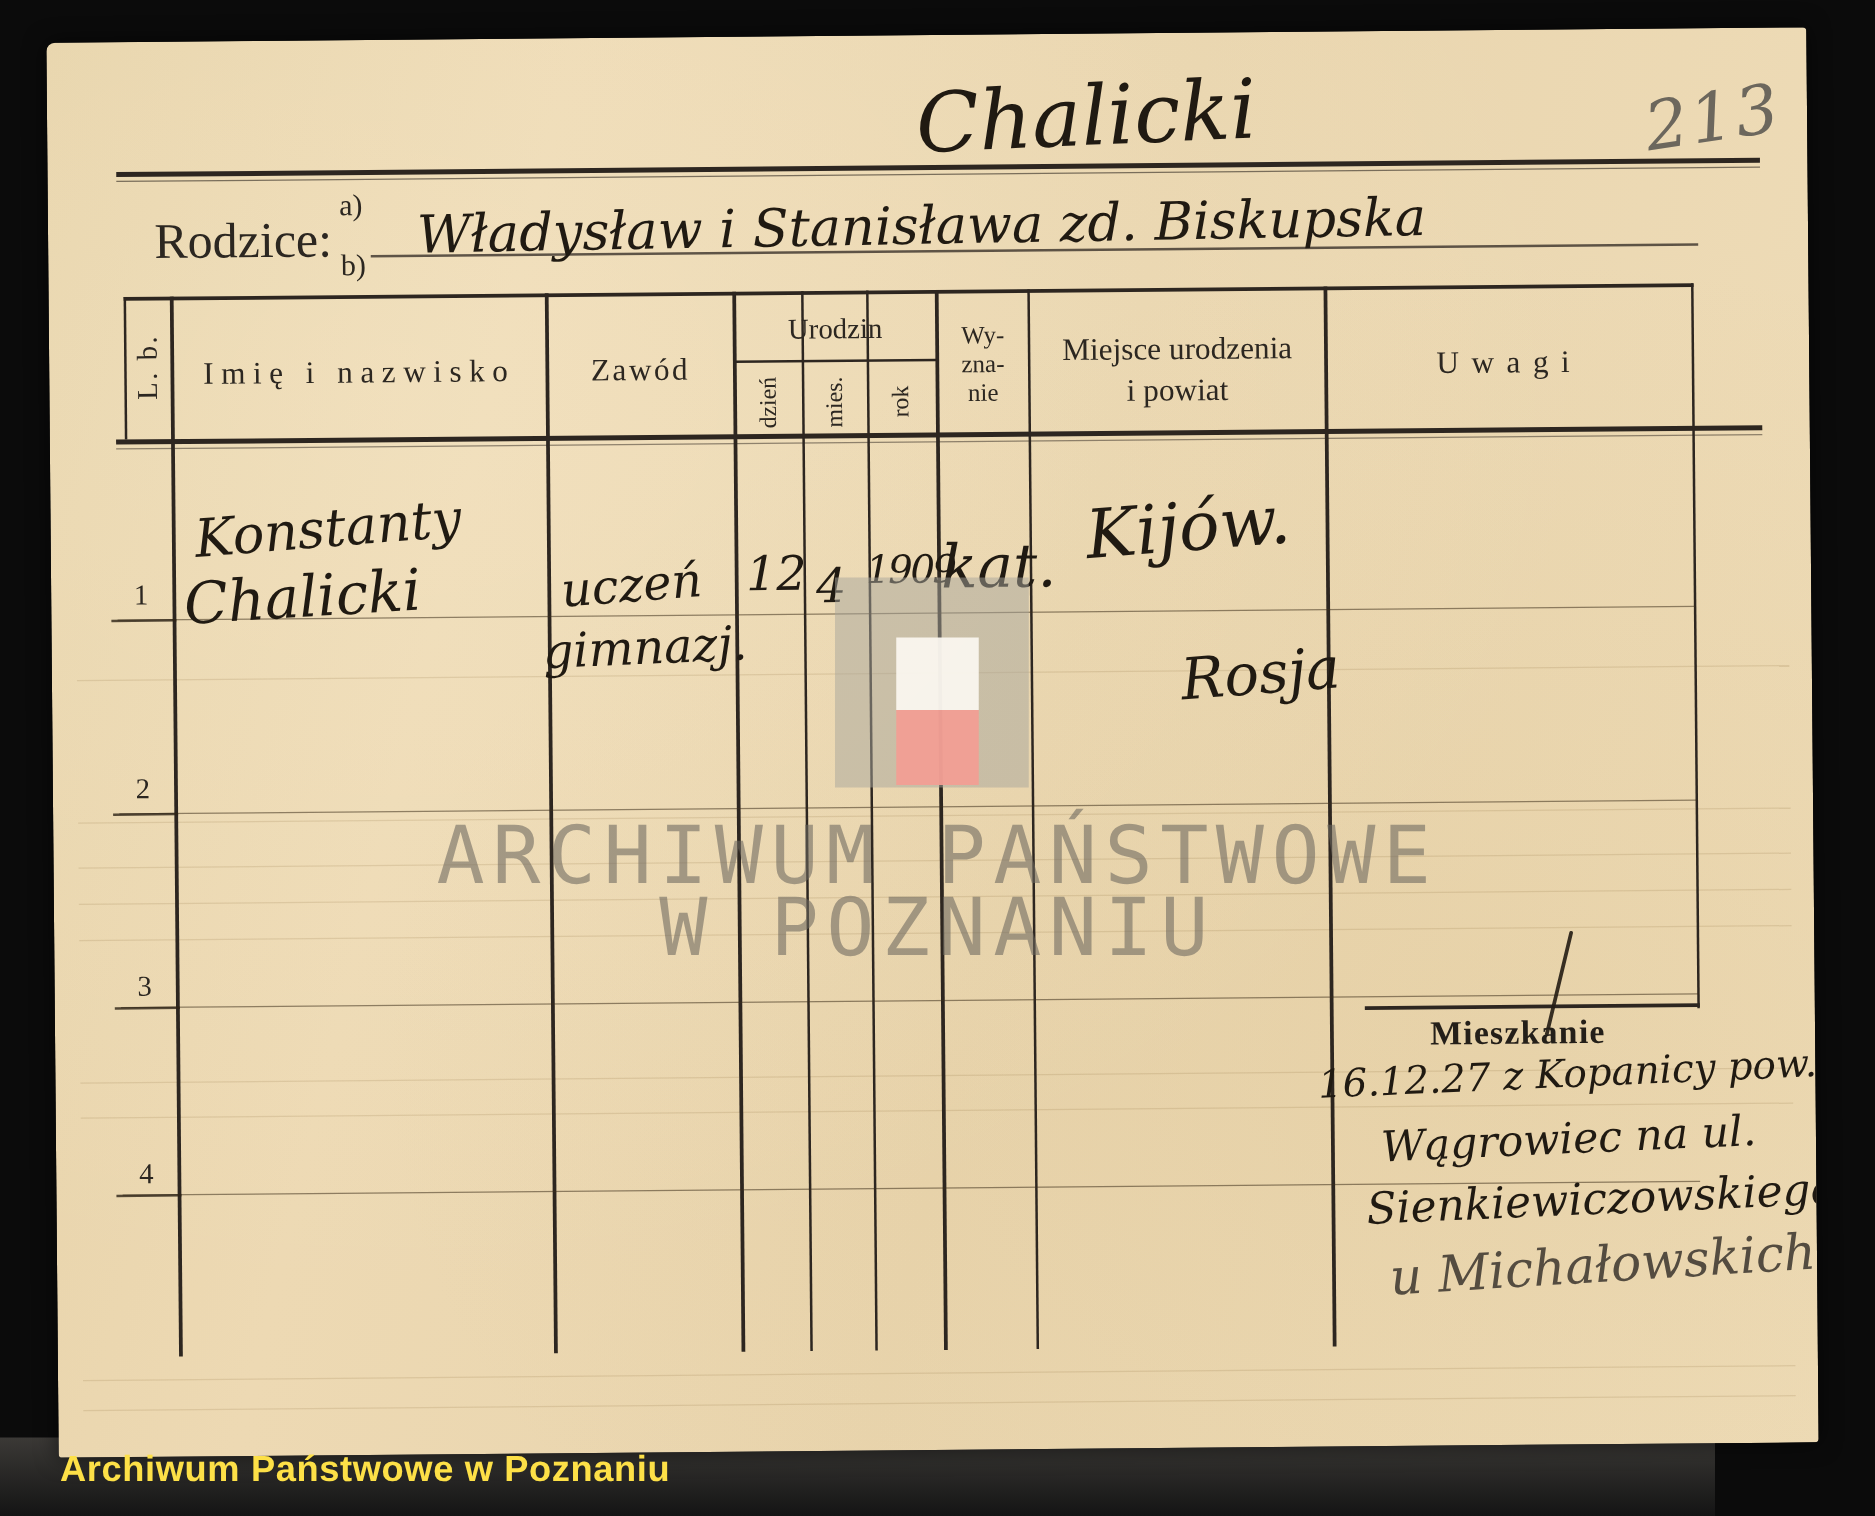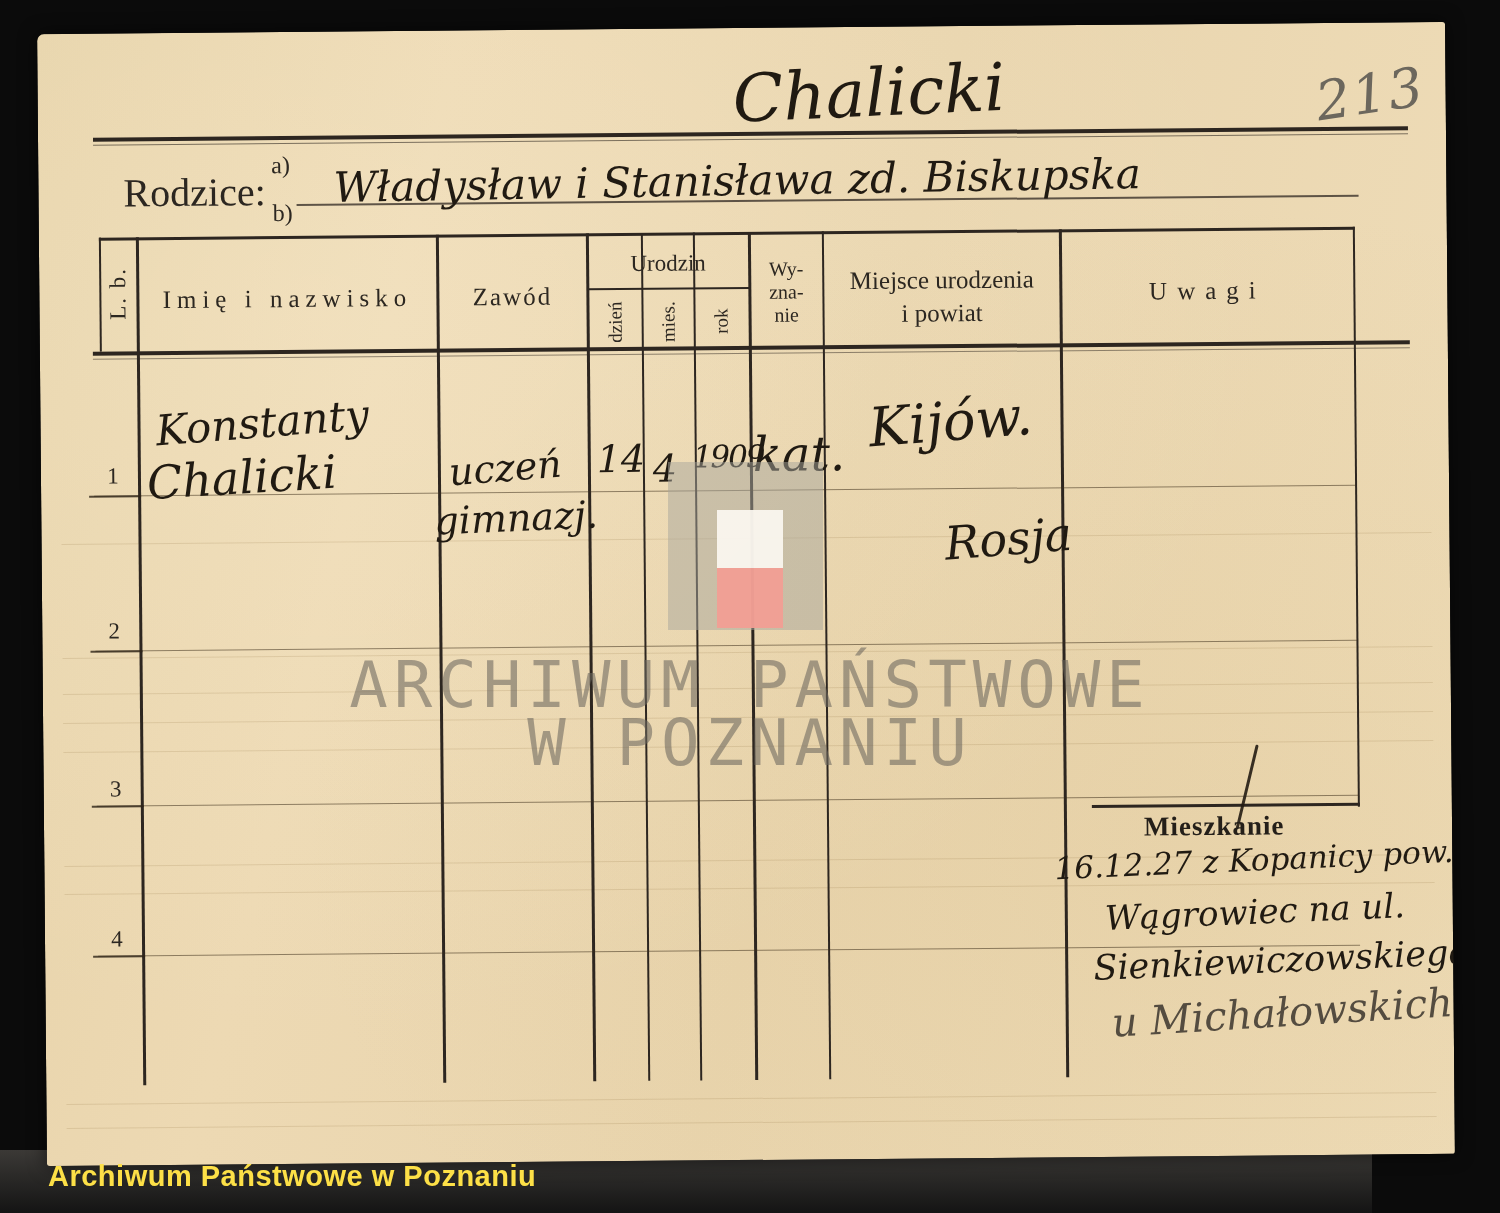--- a/index.html
+++ b/index.html
@@ -182,21 +182,21 @@
     <div class="num-line rl4"></div>
     <div class="row-no no1">1</div>
     <div class="row-no no2">2</div>
     <div class="row-no no3">3</div>
     <div class="row-no no4">4</div>
 
     <div class="hw e-name1">Konstanty</div>
     <div class="hw e-name2">Chalicki</div>
     <div class="hw e-prof1">uczeń</div>
     <div class="hw e-prof2">gimnazj.</div>
-    <div class="hw e-day">14</div>
+    <div class="hw e-day">12</div>
     <div class="hw e-month">4</div>
     <div class="hw e-year">1909</div>
     <div class="hw e-rel">kat.</div>
     <div class="hw e-place1">Kijów.</div>
     <div class="hw e-place2">Rosja</div>
 
     <div class="hl uwagi-rule"></div>
     <div class="flourish"></div>
     <div class="m-heading">Mieszkanie</div>
     <div class="hw n1">16.12.27 z Kopanicy pow.</div>

